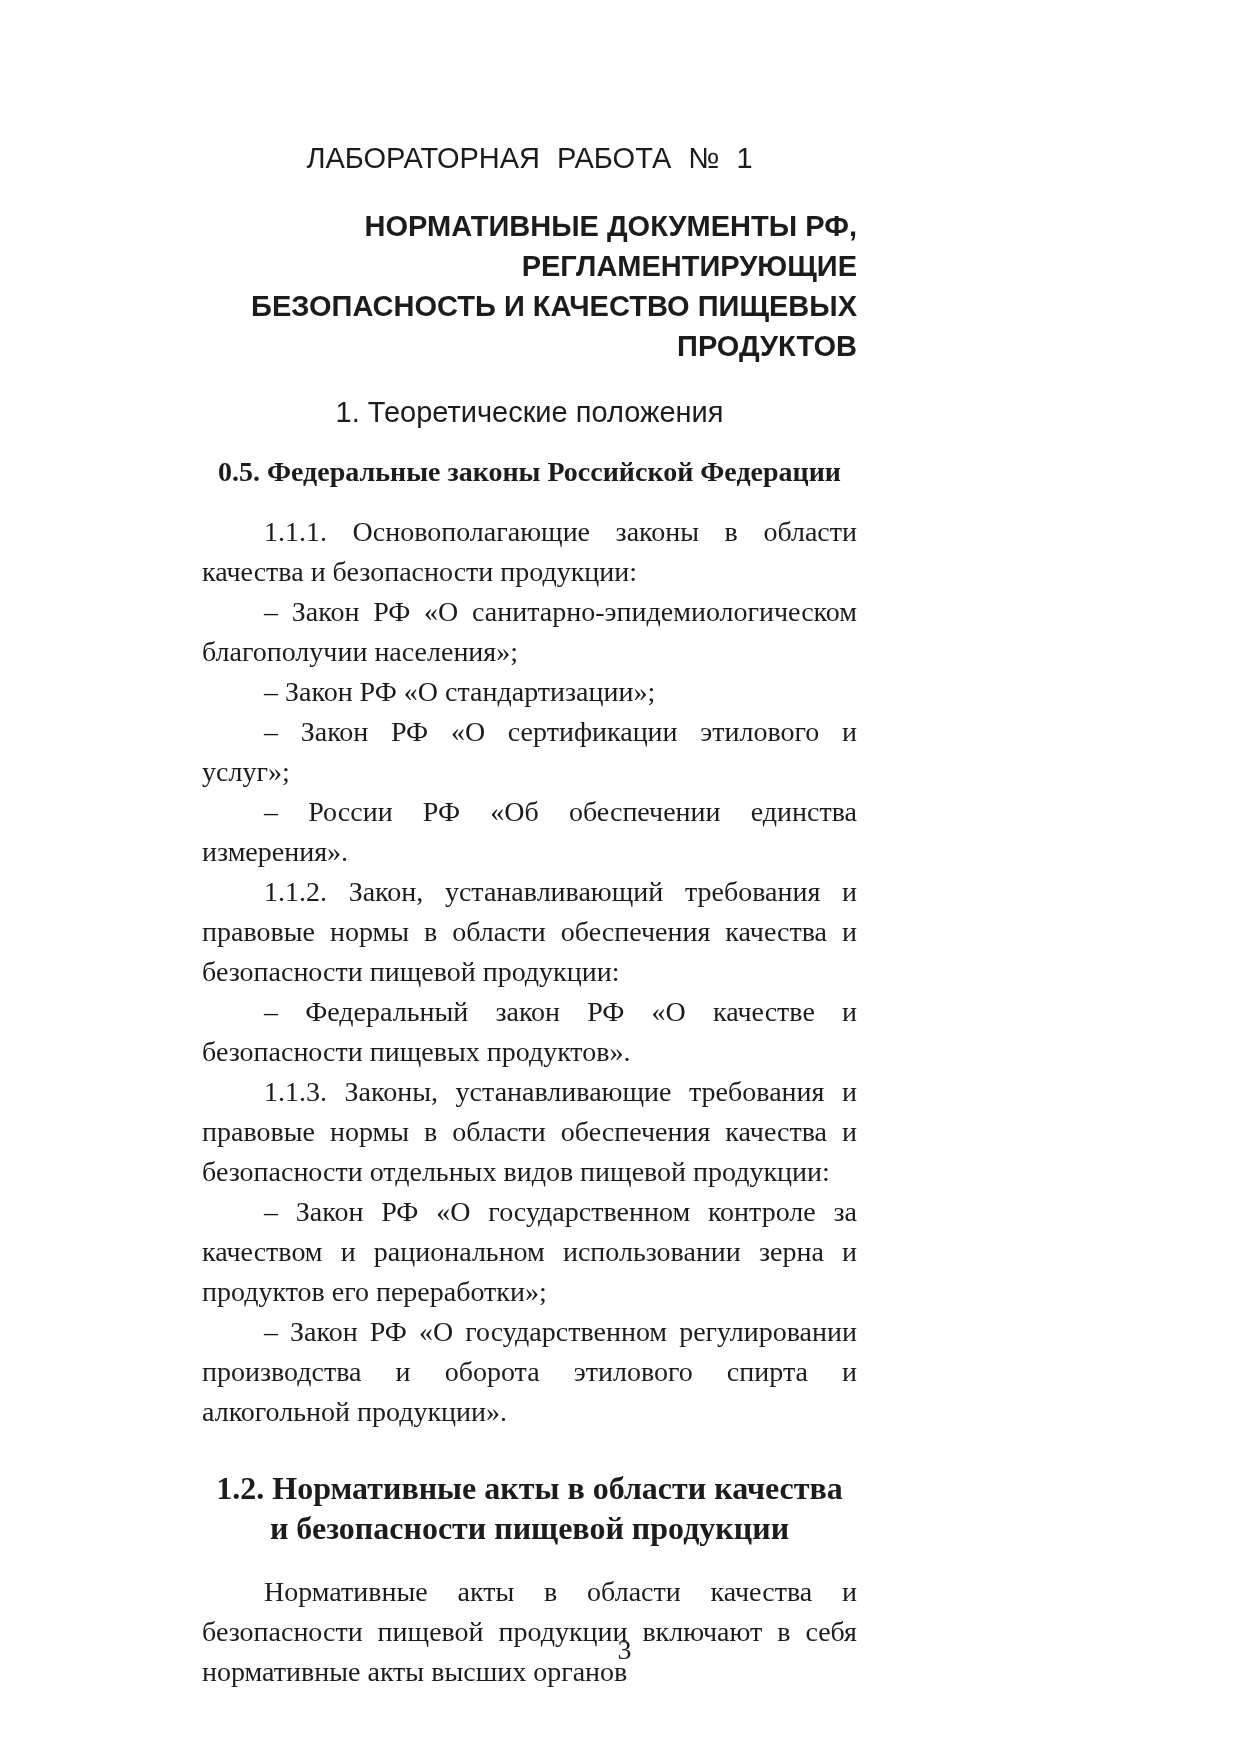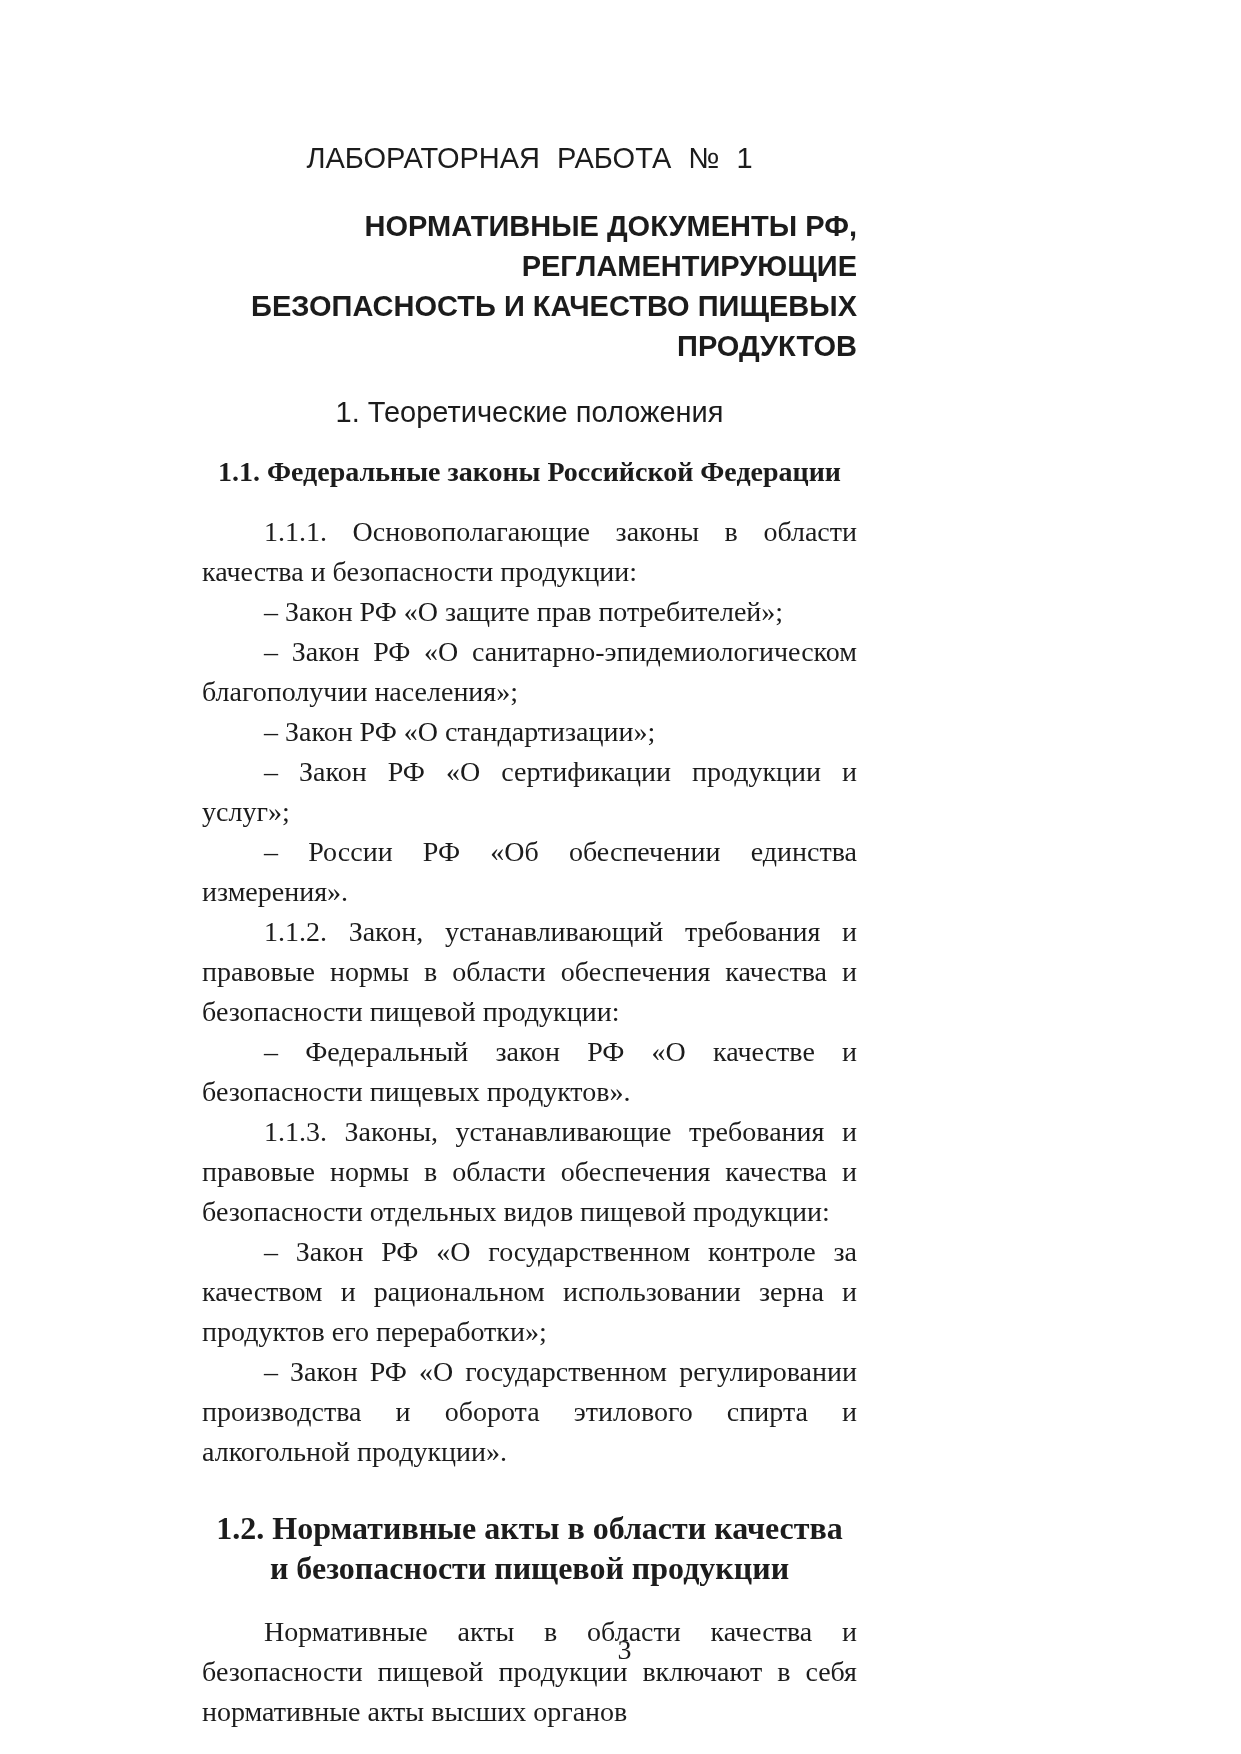--- a/index.html
+++ b/index.html
@@ -89,28 +89,27 @@
   <div class="doc-title">ЛАБОРАТОРНАЯ РАБОТА № 1</div>
 
   <h1 class="main-heading">
     <span class="line">НОРМАТИВНЫЕ ДОКУМЕНТЫ РФ, РЕГЛАМЕНТИРУЮЩИЕ</span>
     <span class="line">БЕЗОПАСНОСТЬ И КАЧЕСТВО ПИЩЕВЫХ ПРОДУКТОВ</span>
   </h1>
 
   <h2 class="section-heading">1. Теоретические положения</h2>
 
 
-  <h3 class="sub-heading">1.1. Федеральные законы Российской Федерации</h3>
+  <h3 class="sub-heading">0.5. Федеральные законы Российской Федерации</h3>
 
   <p class="para">1.1.1. Основополагающие законы в области качества и безопас­ности продукции:</p>
 
-  <p class="para">– Закон РФ «О защите прав потребителей»;</p>
   <p class="para">– Закон РФ «О санитарно-эпидемиологическом благополучии населения»;</p>
   <p class="para">– Закон РФ «О стандартизации»;</p>
-  <p class="para">– Закон РФ «О сертификации продукции и услуг»;</p>
+  <p class="para">– Закон РФ «О сертификации этилового и услуг»;</p>
   <p class="para">– России РФ «Об обеспечении единства измерения».</p>
 
   <p class="para">1.1.2. Закон, устанавливающий требования и правовые нормы в области обеспечения качества и безопасности пищевой продукции:</p>
 
   <p class="para">– Федеральный закон РФ «О качестве и безопасности пищевых продуктов».</p>
 
   <p class="para">1.1.3. Законы, устанавливающие требования и правовые нормы в области обеспечения качества и безопасности отдельных видов пищевой продукции:</p>
 
   <p class="para">– Закон РФ «О государственном контроле за качеством и рацио­нальном использовании зерна и продуктов его переработки»;</p>
   <p class="para">– Закон РФ «О государственном регулировании производства и оборота этилового спирта и алкогольной продукции».</p>

